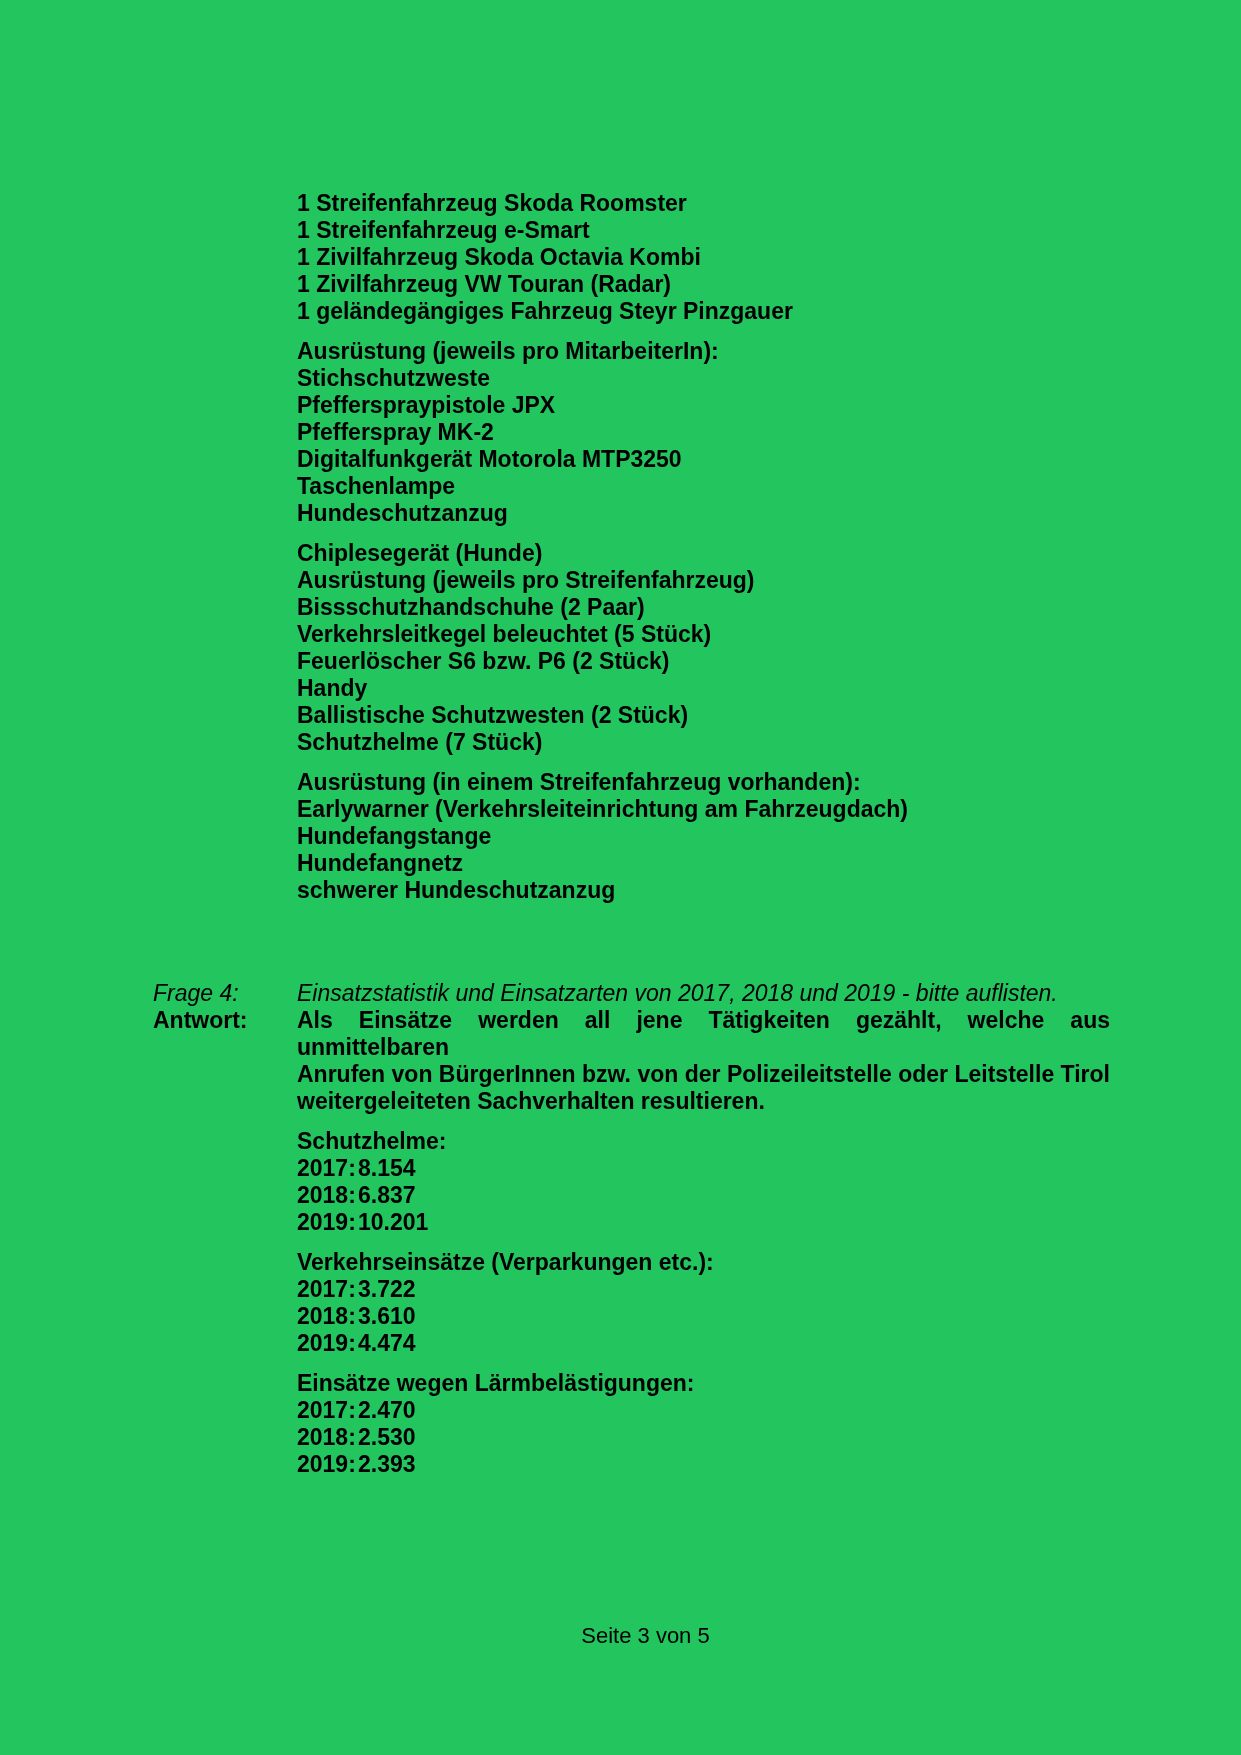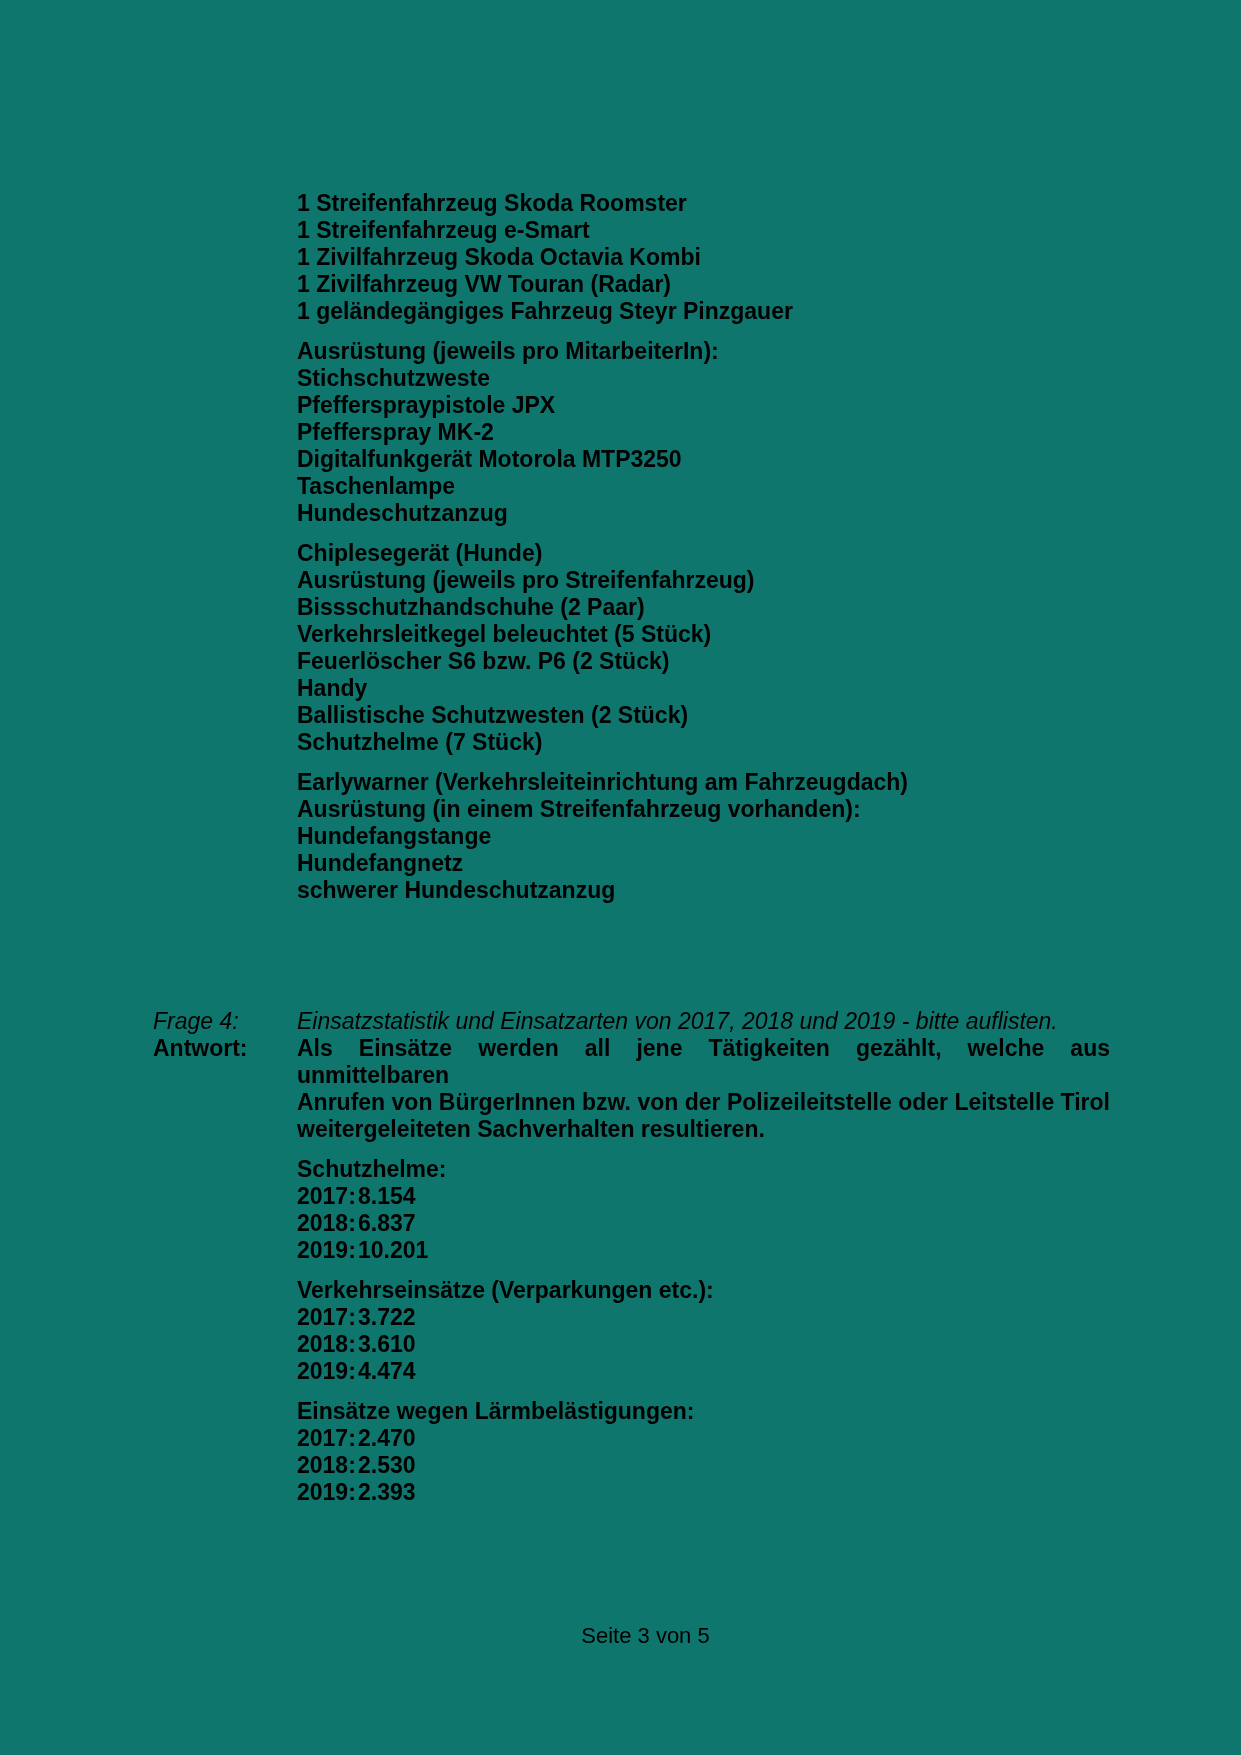--- a/index.html
+++ b/index.html
@@ -6,31 +6,31 @@
   html, body { width: 1241px; height: 1755px; }
   body {
     background: #ffffff;
     color: #000000;
     font-family: "Liberation Sans", sans-serif;
     font-weight: bold;
     font-size: 23px;
     position: relative;
     overflow: hidden;
   }
-  .page { position: absolute; inset: 0; background: #0f766e; }
+  .page { position: absolute; inset: 0; background: #22c55e; }
   .main { position: absolute; left: 297px; top: 190px; width: 813px; }
   .line { line-height: 27px; white-space: nowrap; }
   .block { margin-top: 13px; }
   .heading {
     text-decoration-thickness: 2px;
     text-underline-offset: 3px;
   }
   .qa-row { position: relative; }
   .qa-row .qa-label { position: absolute; left: -144px; top: 0; line-height: 27px; }
-  .frage-row { margin-top: 104px; }
+  .frage-row { margin-top: 76px; }
   .frage-row .line, .frage-row .qa-label { font-style: italic; font-weight: normal; }
   .antwort-row { }
   .answer-text { width: 813px; }
   .answer-text .just {
     text-align: justify;
     text-align-last: justify;
     white-space: normal;
   }
   .stat-year { display: inline-block; width: 61px; }
   .footer {
@@ -73,22 +73,22 @@
       <div class="line heading">Ausrüstung (jeweils pro Streifenfahrzeug)</div>
       <div class="line">Bissschutzhandschuhe (2 Paar)</div>
       <div class="line">Verkehrsleitkegel beleuchtet (5 Stück)</div>
       <div class="line">Feuerlöscher S6 bzw. P6 (2 Stück)</div>
       <div class="line">Handy</div>
       <div class="line">Ballistische Schutzwesten (2 Stück)</div>
       <div class="line">Schutzhelme (7 Stück)</div>
     </div>
 
     <div class="block">
+      <div class="line heading">Ausrüstung (in einem Streifenfahrzeug vorhanden):</div>
       <div class="line">Earlywarner (Verkehrsleiteinrichtung am Fahrzeugdach)</div>
-      <div class="line heading">Ausrüstung (in einem Streifenfahrzeug vorhanden):</div>
       <div class="line">Hundefangstange</div>
       <div class="line">Hundefangnetz</div>
       <div class="line">schwerer Hundeschutzanzug</div>
     </div>
 
     <div class="qa-row frage-row">
       <div class="qa-label">Frage 4:</div>
       <div class="line">Einsatzstatistik und Einsatzarten von 2017, 2018 und 2019 - bitte auflisten.</div>
     </div>
 

